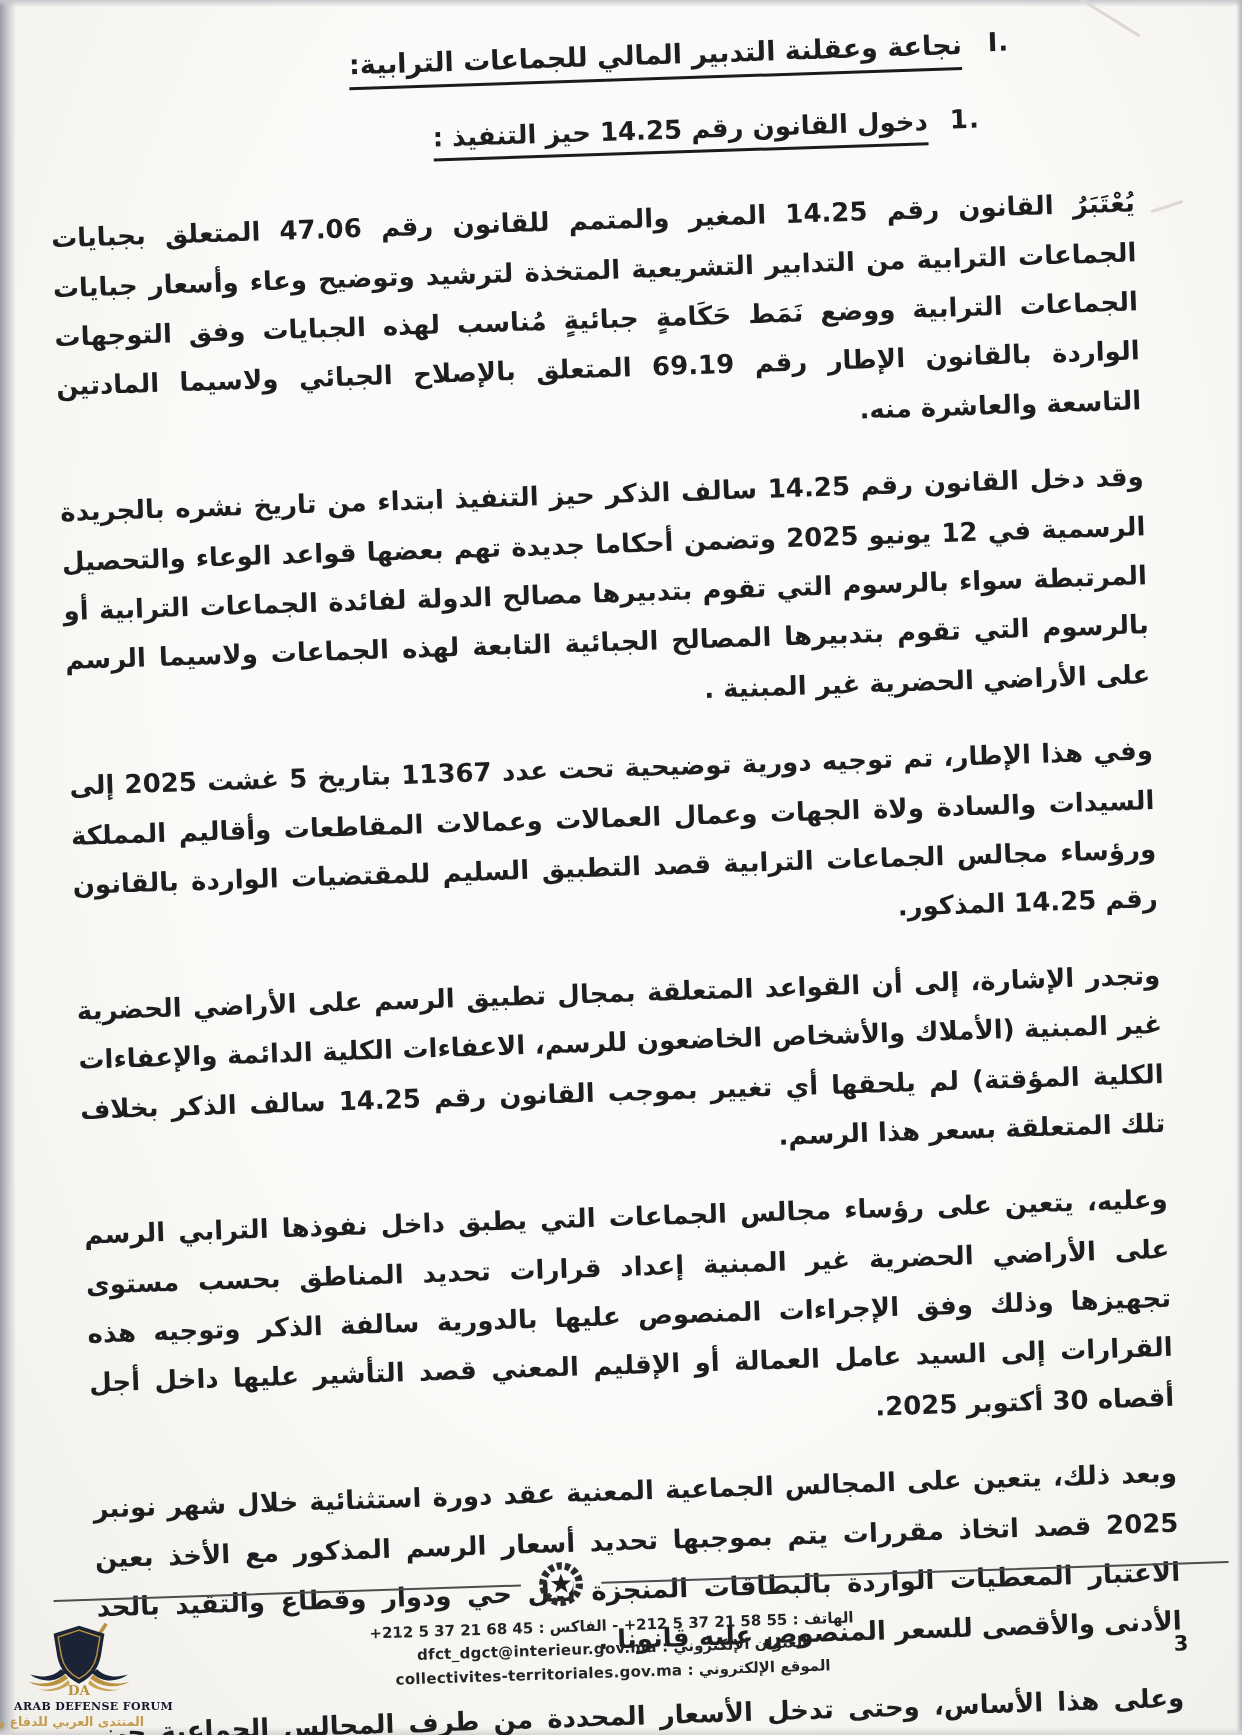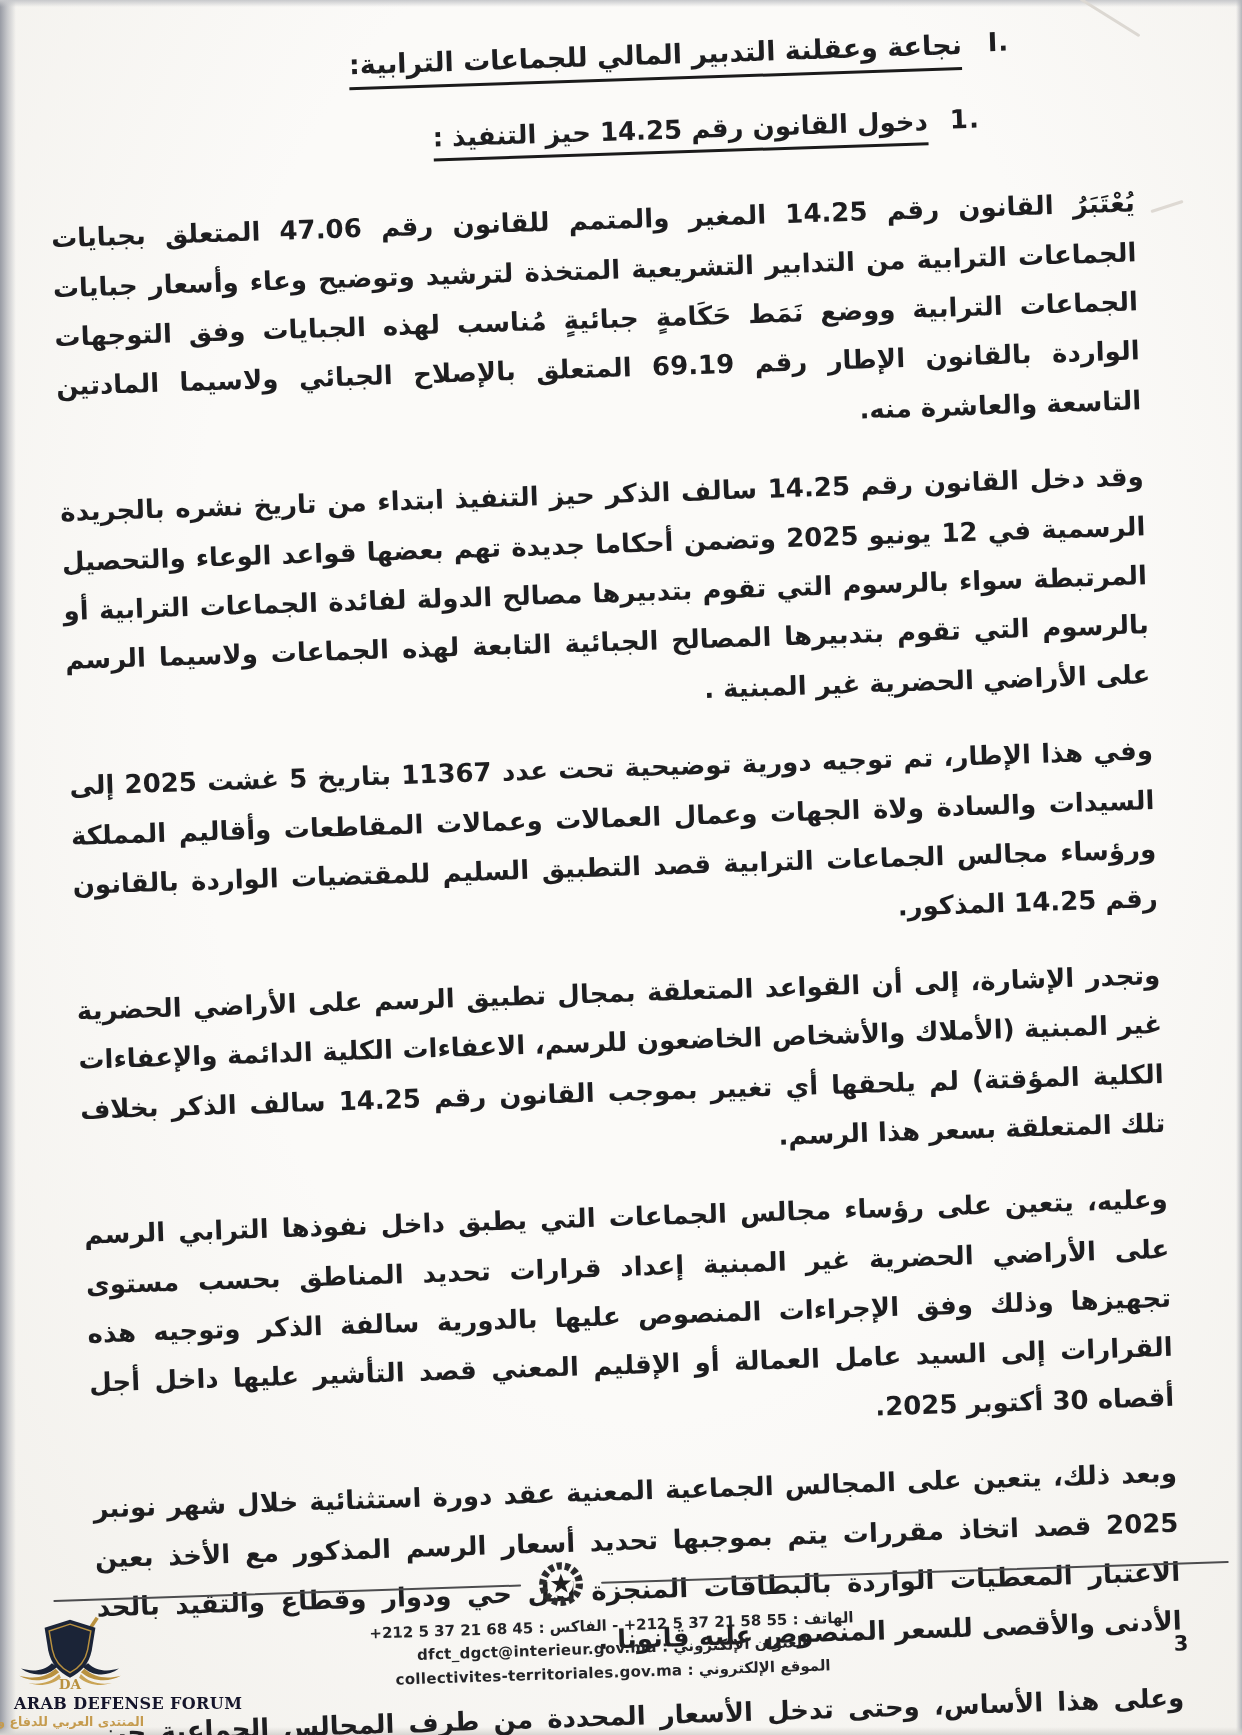--- a/index.html
+++ b/index.html
@@ -46,22 +46,22 @@
   .rule{height:2.5px;background:#4c4c4e;border-radius:2px;}
   .rule-left{flex:0 0 468px;margin-left:12px;}
   .rule-right{flex:1;margin-right:6px;}
   .emblem{flex:0 0 auto;margin:0 14px;display:flex;align-items:center;}
   .contact{width:fit-content;margin:6px auto 0 auto;position:relative;left:-28px;
     text-align:center;font-size:15px;line-height:1.55;color:#242427;}
   .contact bdi{letter-spacing:0.3px;}
   .page-number{position:absolute;top:1622px;right:-6px;font-size:21px;color:#1c1c1e;direction:ltr;}
 
   
-  .watermark{position:absolute;left:14px;bottom:6px;width:130px;text-align:left;z-index:5;}
-  .wm-en{font-family:"DejaVu Serif",serif;font-size:16px;font-weight:bold;
+  .watermark{position:absolute;left:14px;bottom:6px;width:130px;text-align:center;z-index:5;}
+  .wm-en{font-family:"DejaVu Serif",serif;font-size:11px;font-weight:bold;
     color:#15152b;letter-spacing:0.4px;margin-top:-4px;white-space:nowrap;}
   .wm-ar{direction:rtl;font-size:12.5px;font-weight:bold;color:#c59b4e;margin-top:1px;white-space:nowrap;}
 </style>
 </head>
 <body>
 
 <div class="page">
 
   <div class="edge-left"></div>
   <div class="edge-top"></div>

